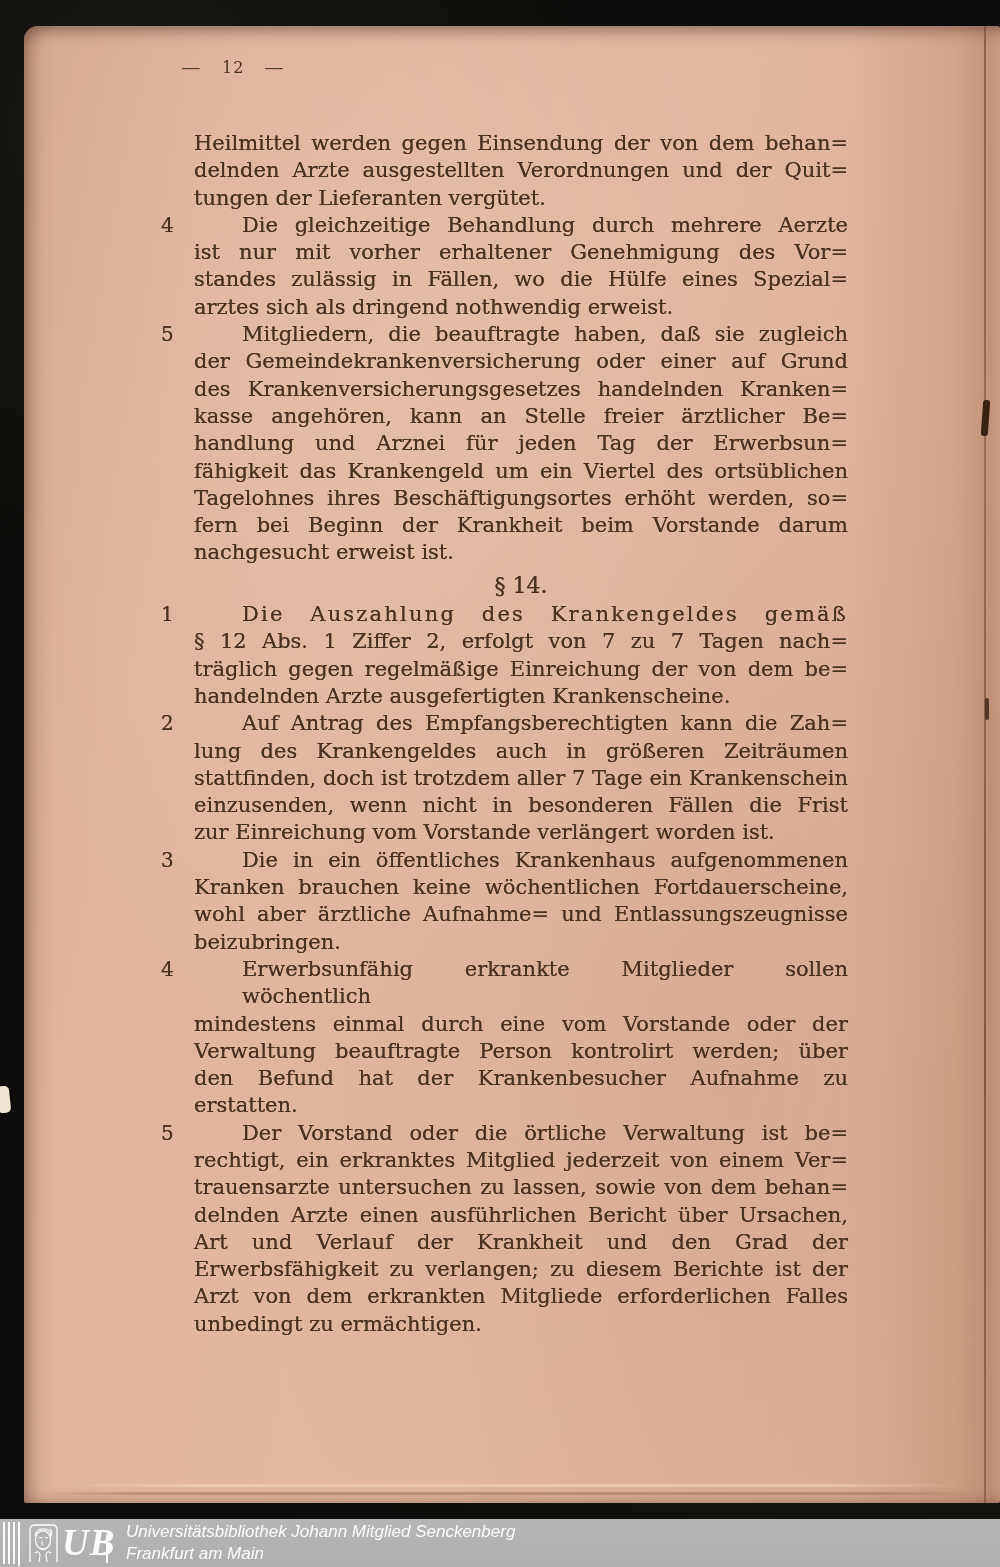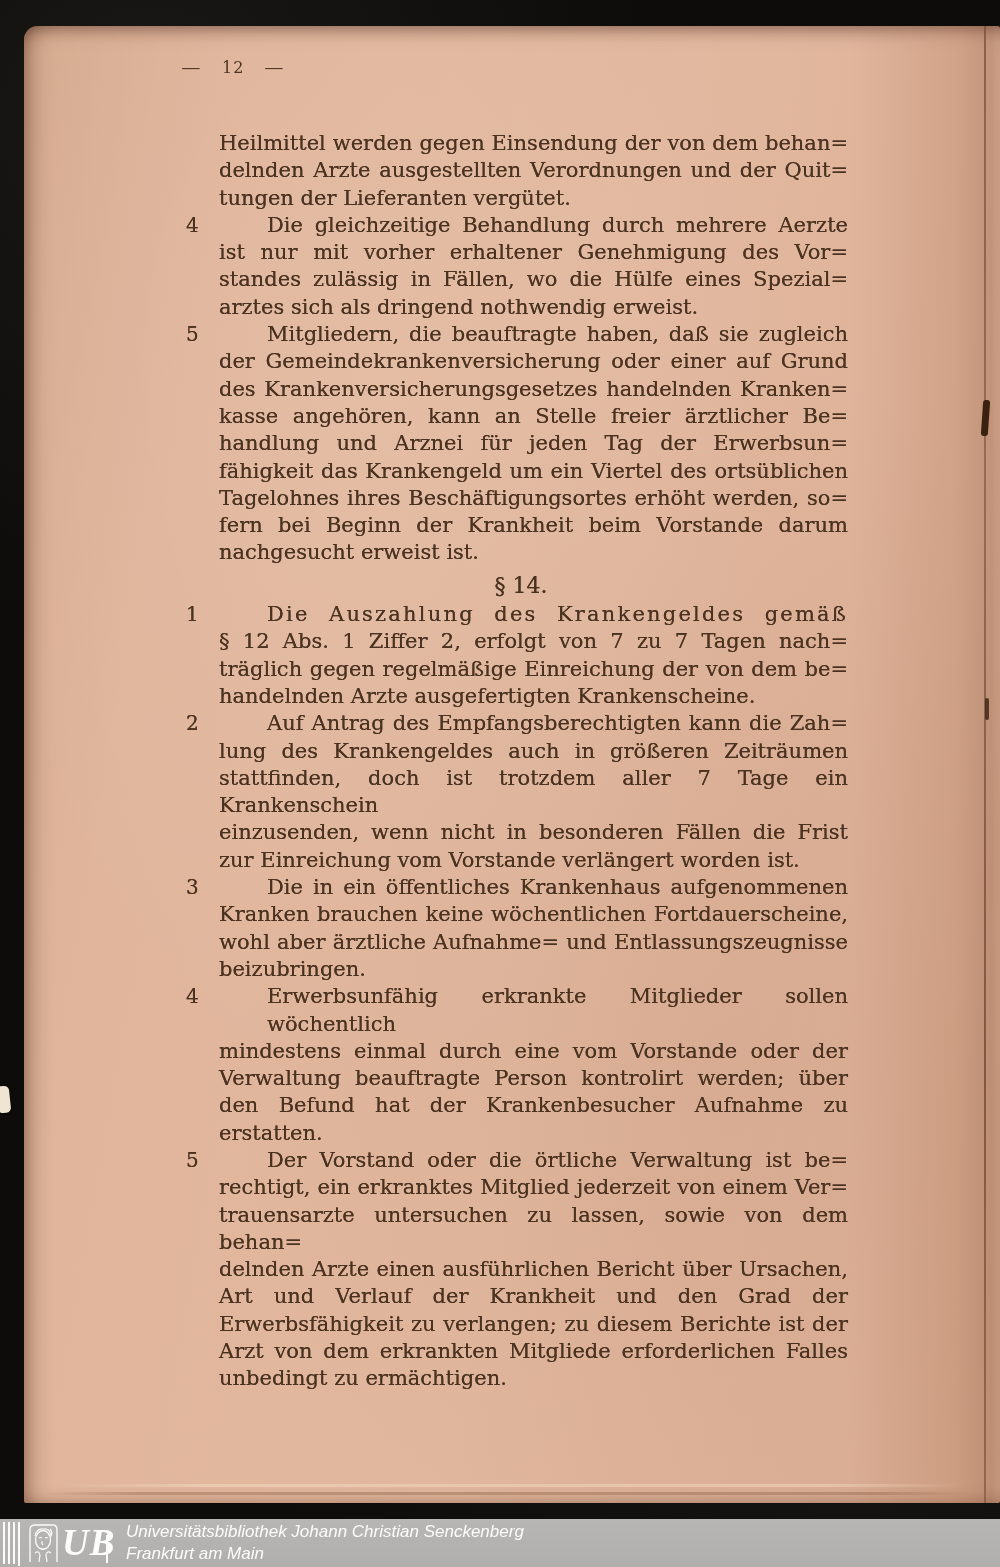--- a/index.html
+++ b/index.html
@@ -52,21 +52,21 @@
     position:absolute; left:161px; top:58px; width:687px;
     color:#4b3422; font-size:16px;
     letter-spacing:1px;
   }
   .page-header .dash{display:inline-block; margin:0 22px; transform:scaleX(1.2);}
   .text-block{
     position:absolute; left:161px; top:130px; width:687px;
     color:#4a3220; font-size:21px; line-height:27.3px;
     text-shadow:0 0 .6px rgba(70,46,28,.85);
   }
-  .block{position:relative; padding-left:33px;margin-left:25px;}
+  .block{position:relative; padding-left:33px;}
   .block .num{
     position:absolute; left:0; top:0; font-size:20px;
   }
   .line{text-align:justify; text-align-last:justify; white-space:normal;}
   .line.first{padding-left:48px;}
   .line.last{text-align-last:left;}
   .line.spaced{letter-spacing:2.2px;}
   .heading{
     text-align:center; text-align-last:center; font-size:22px;
     margin:5px 0 2px 0; padding-left:33px;
@@ -190,18 +190,18 @@
         <ellipse cx="17" cy="18" rx="7.5" ry="9.5" stroke="#fbfbfa" stroke-width="1.3"></ellipse>
         <path d="M9 14 Q11 6 17 7 Q24 6 25 14 Q27 10 24 7" stroke="#fbfbfa" stroke-width="1.2"></path>
         <path d="M13 16 Q14.5 15 16 16 M19 16 Q20.5 15 22 16" stroke="#fbfbfa" stroke-width="1.1"></path>
         <path d="M16 19 Q15.5 22 17 23 M14 26 Q17 28 20 26" stroke="#fbfbfa" stroke-width="1.1"></path>
         <path d="M9 31 Q13 28 14 33 L13 40 M25 31 Q21 28 20 33 L21 40" stroke="#fbfbfa" stroke-width="1.2"></path>
       </svg>
       <span class="ub-text">UB</span>
       <span class="logo-sep"></span>
     </div>
     <div class="banner-text">
-      <div>Universitätsbibliothek Johann Christian Senckenberg</div>
+      <div>Universitätsbibliothek Johann Mitglied Senckenberg</div>
       <div>Frankfurt am Main</div>
     </div>
   </div>
 
 </div>
 
 </body></html>

